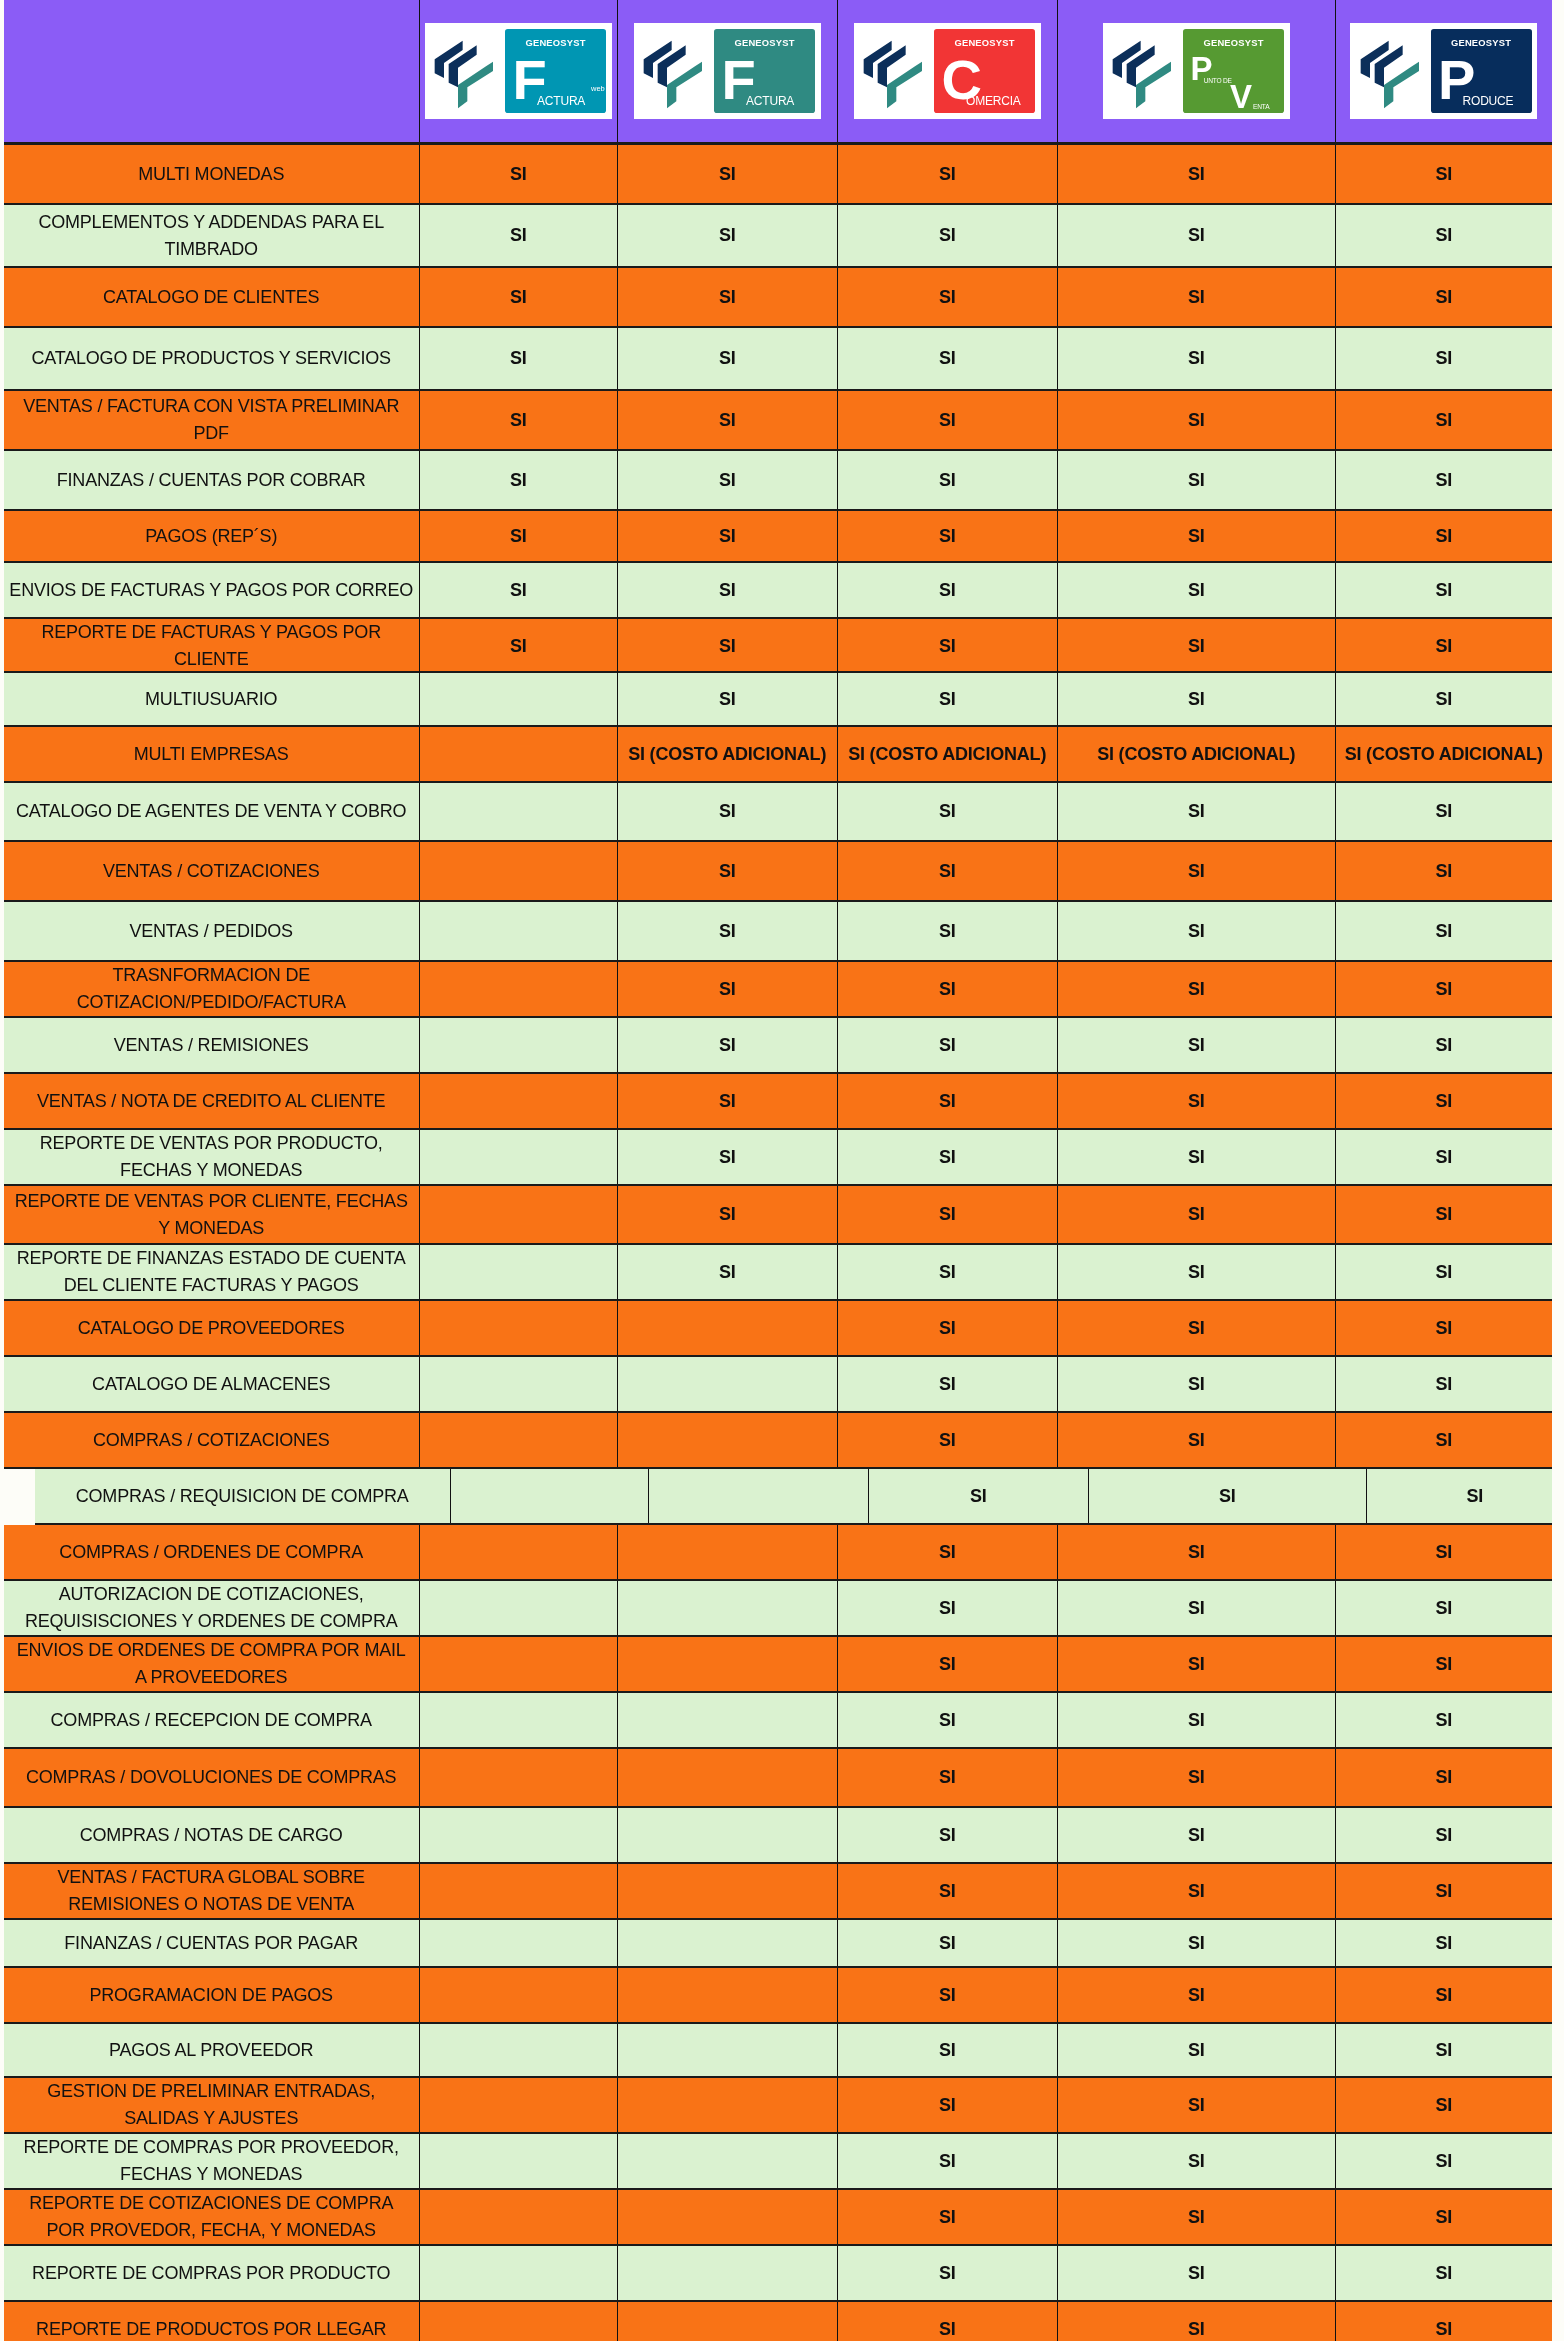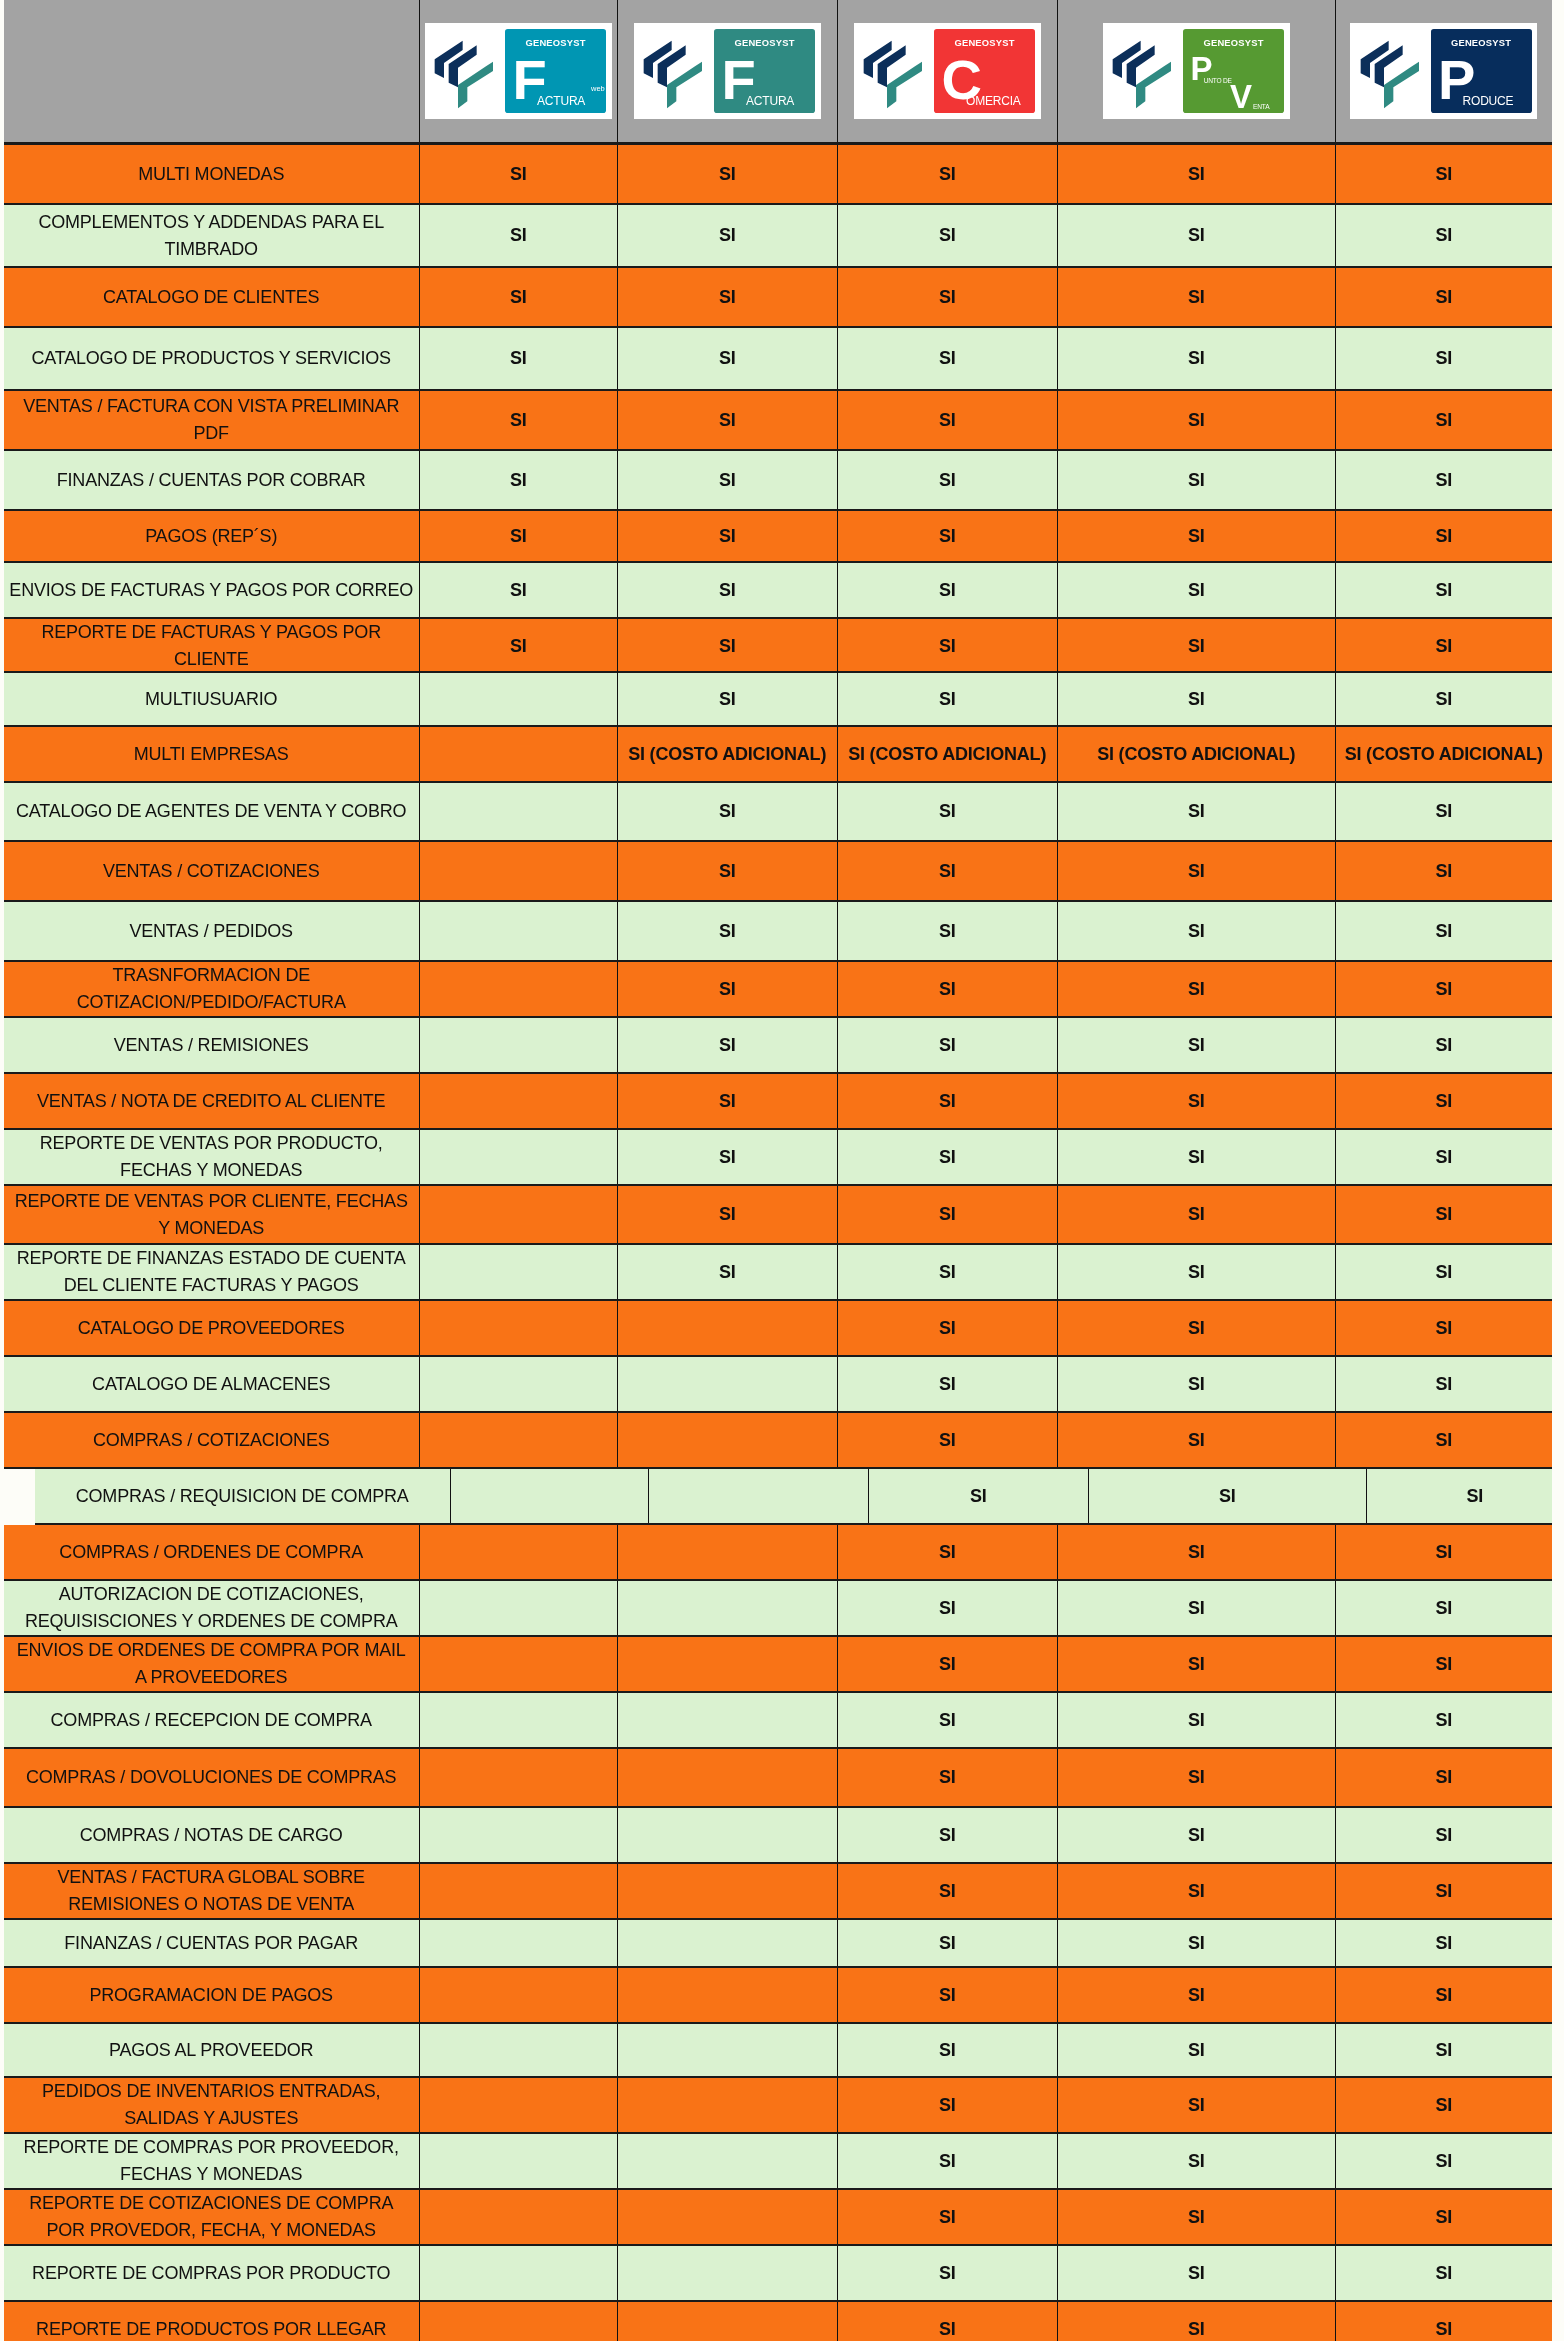--- a/index.html
+++ b/index.html
@@ -1,19 +1,19 @@
 <!DOCTYPE html>
 <html style="font-size:7.5px"><head>
 <meta charset="utf-8">
 <style>
   html, body { margin: 0; padding: 0; background: #fdfdf8; }
   body { width: 1564px; height: 3394px; overflow: hidden; position: relative; font-family: "Liberation Sans", "DejaVu Sans", sans-serif; }
   .table { position: absolute; left: 3.7px; top: 0; width: 1548px; }
   .grid { display: grid; grid-template-columns: 416px 198px 220px 220px 278px 216px; }
-  .hdr-row { height: 145px; background: #a3a3a3; border-bottom: 3.3px solid #1a1a1a; box-sizing: border-box; }
+  .hdr-row { height: 145px; background: #8b5cf6; border-bottom: 3.3px solid #1a1a1a; box-sizing: border-box; }
   .cell { box-sizing: border-box; border-right: 1.9px solid #111; display: flex; align-items: center; justify-content: center; text-align: center; }
   .cell:last-child { border-right: none; }
   .row { border-bottom: 2.8px solid #1a1a1a; box-sizing: border-box; }
   .row.even { background: #f97316; }
   .row.odd { background: #daf2d0; }
   .feat { font-size: 18px; color: #111; line-height: 27px; padding: 0 5.6px; letter-spacing: -0.2px; }
   .val { font-size: 18px; font-weight: bold; color: #111; letter-spacing: -0.2px; }
   .logo-box { width: 187px; height: 96px; background: #ffffff; display: flex; align-items: center; justify-content: center; gap: 4.7px; }
   .mark { width: 70px; height: 80px; }
   .badge { width: 101px; height: 84px; border-radius: 2.8px; position: relative; color: #fff; overflow: hidden; }
@@ -778,21 +778,21 @@
         </div>
         <div class="cell">
           <span class="val">SI</span>
         </div>
         <div class="cell">
           <span class="val">SI</span>
         </div>
       </div>
       <div class="grid row even" style="height: 56px;">
         <div class="cell">
-          <span class="feat">PEDIDOS DE INVENTARIOS ENTRADAS, SALIDAS Y AJUSTES</span>
+          <span class="feat">GESTION DE PRELIMINAR ENTRADAS, SALIDAS Y AJUSTES</span>
         </div>
         <div class="cell">
           <span class="val"></span>
         </div>
         <div class="cell">
           <span class="val"></span>
         </div>
         <div class="cell">
           <span class="val">SI</span>
         </div>

